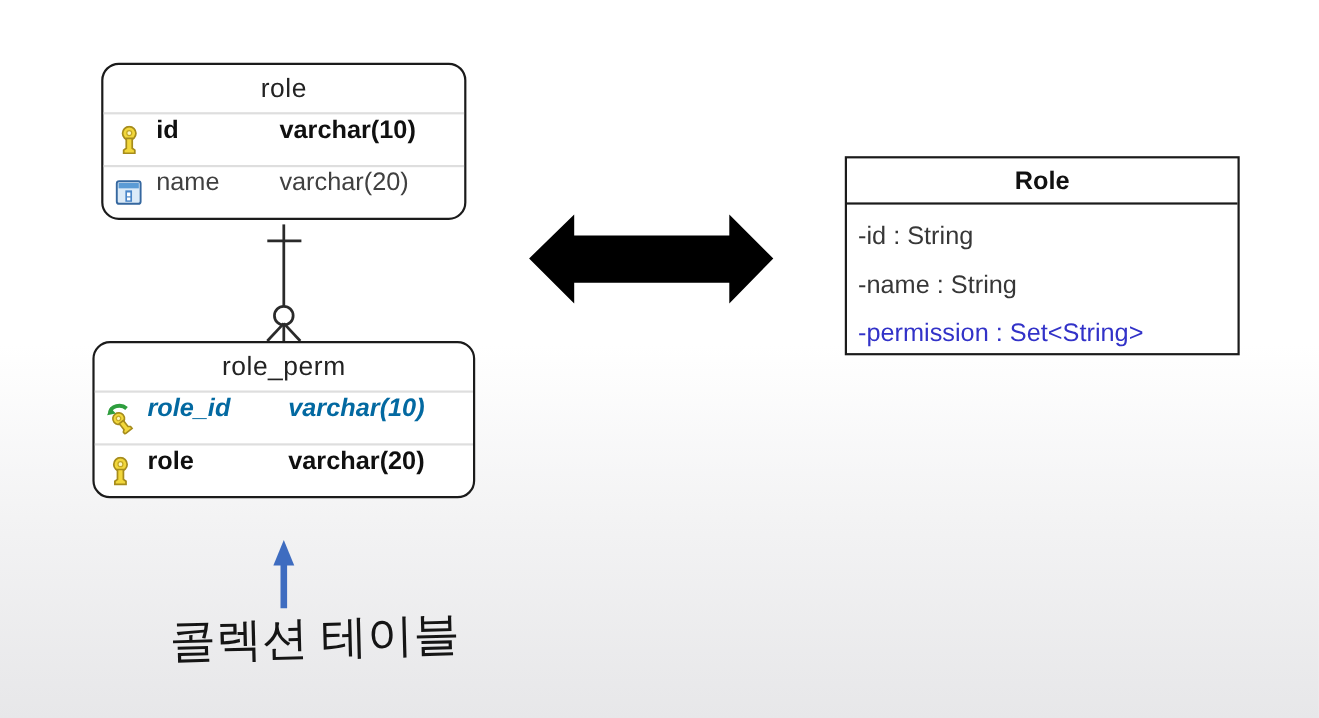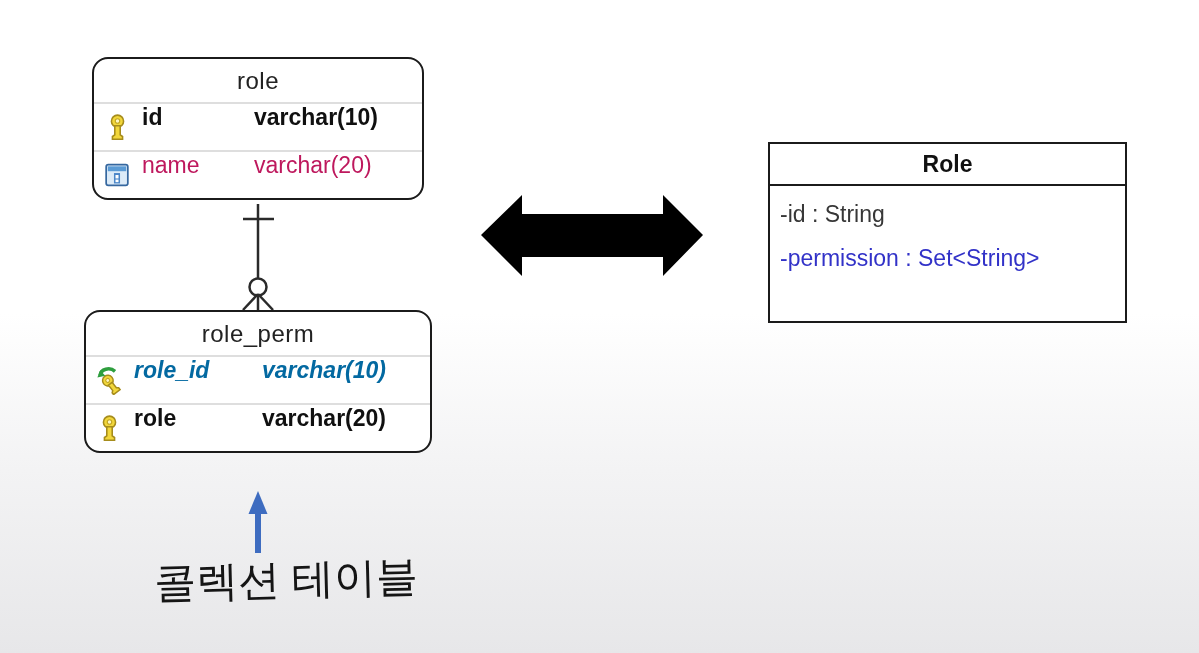--- a/index.html
+++ b/index.html
@@ -31,21 +31,21 @@
     padding-left: 10px;
     border-top: 2px solid #dedede;
     font-size: 23px; color: #1c1c1c;
     box-sizing: border-box;
   }
   .col-icon { width: 38px; display: flex; align-items: center; }
   .col-name { flex: 1; }
   .col-type { width: 168px; }
   .row-pk .col-name, .row-pk .col-type { font-weight: bold; color: #101010; }
   .row-pkfk .col-name, .row-pkfk .col-type { font-weight: bold; font-style: italic; color: #0369a1; }
-  .row-plain .col-name, .row-plain .col-type { font-weight: normal; color: #be185d; }
+  .row-plain .col-name, .row-plain .col-type { font-weight: normal; color: #404040; }
 
   
   .uml-class {
     position: absolute;
     background: #ffffff;
     border: 2.5px solid #1b1b1b;
     box-sizing: border-box;
   }
   .uml-header {
     height: 40px;
@@ -151,19 +151,20 @@
       </span>
       <span class="col-name">role</span>
       <span class="col-type">varchar(20)</span>
     </div>
   </div>
 
   <div class="uml-class" style="left:768px; top:142px; width:359px; height:181px;">
     <div class="uml-header">Role</div>
     <div class="uml-attrs">
       <div class="uml-attr attr-dark">-id : String</div>
+      <div class="uml-attr attr-dark">-name : String</div>
       <div class="uml-attr attr-blue">-permission : Set&lt;String&gt;</div>
     </div>
   </div>
 
   <div class="annotation-text">콜렉션 테이블</div>
 
 </div>
 
 </body></html>

